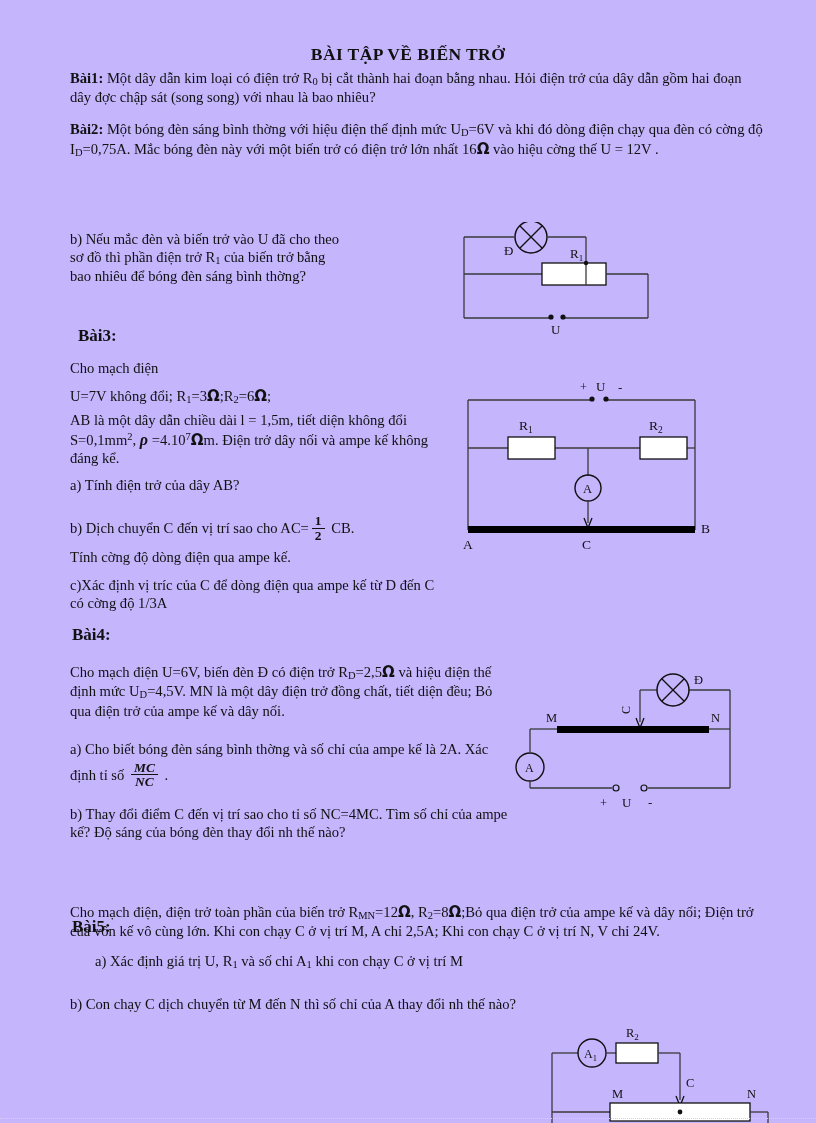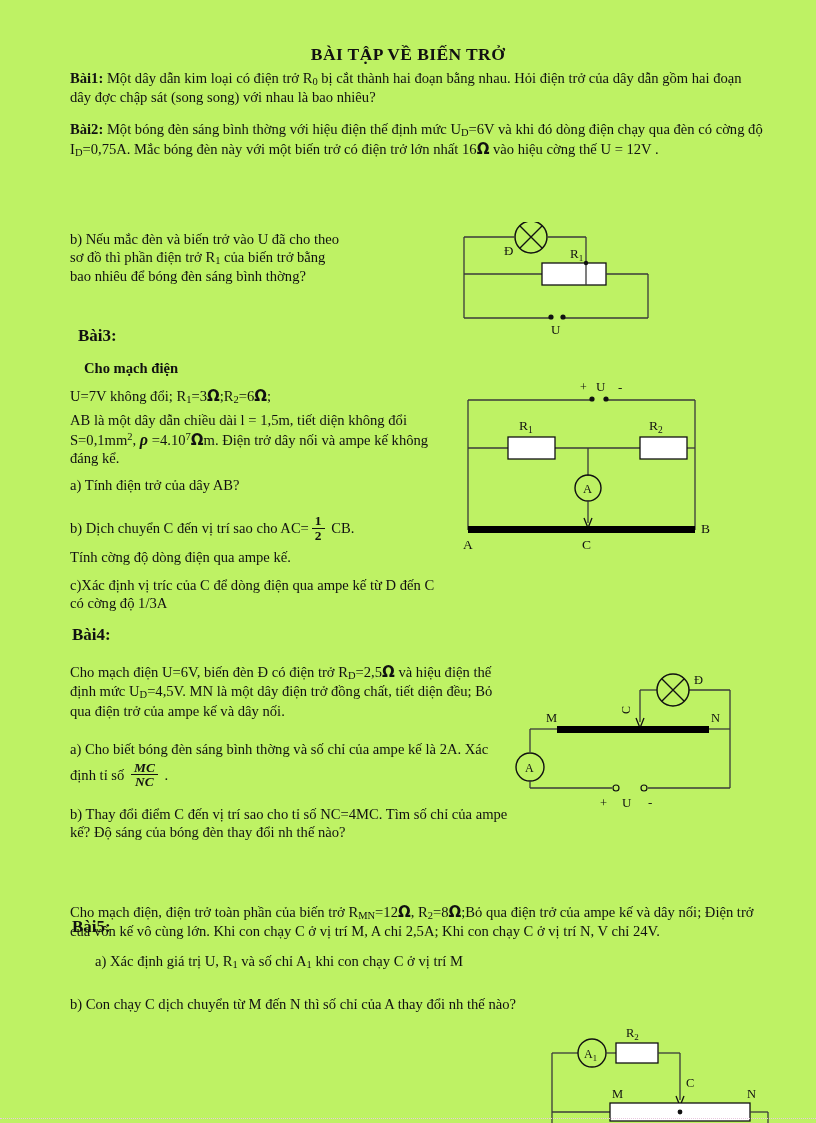--- a/index.html
+++ b/index.html
@@ -4,21 +4,21 @@
 <style>
   html, body {
     margin: 0;
     padding: 0;
     background: #ffffff;
   }
   .page {
     position: relative;
     width: 816px;
     height: 1123px;
-    background: #bef264;
+    background: #c4b5fd;
     font-family: "Liberation Serif", "DejaVu Serif", serif;
     color: #111111;
     overflow: hidden;
   }
   .doc-title {
     position: absolute;
     left: 0; right: 0;
     top: 44px;
     text-align: center;
     font-weight: bold;
@@ -117,21 +117,21 @@
       <circle cx="111" cy="95" r="2.6" fill="#111"></circle>
       <circle cx="134" cy="41" r="2.2" fill="#111"></circle>
       <text x="52" y="33" font-family="Liberation Serif, serif" font-size="13" fill="#111">Đ</text>
       <text x="118" y="36" font-family="Liberation Serif, serif" font-size="13" fill="#111">R<tspan font-size="9" dy="3">1</tspan></text>
       <text x="99" y="112" font-family="Liberation Serif, serif" font-size="13" fill="#111">U</text>
     </svg>
   </div>
 
   <div class="sec-head" style="left:78px; top:326px;">Bài3:</div>
 
-  <div class="para" style="left:84px; top:360px; width:370px;font-weight:bold;">
+  <div class="para" style="left:70px; top:360px; width:370px;">
     <span>Cho mạch điện</span>
   </div>
 
   <div class="para" style="left:70px; top:387px; width:380px;">
     <span>U=7V không đổi; R</span><sub>1</sub><span>=3</span><span class="ohm">Ω</span><span>;R</span><sub>2</sub><span>=6</span><span class="ohm">Ω</span><span>;</span>
   </div>
 
   <div class="para" style="left:70px; top:412px; width:360px;">
     <span>AB là một dây dẫn chiều dài l = 1,5m, tiết diện không đổi S=0,1mm</span><sup>2</sup><span>, </span><span class="rho">ρ</span><span> =4.10</span><sup>7</sup><span class="ohm">Ω</span><span>m. Điện trở dây nối và ampe kế không đáng kể.</span>
   </div>

